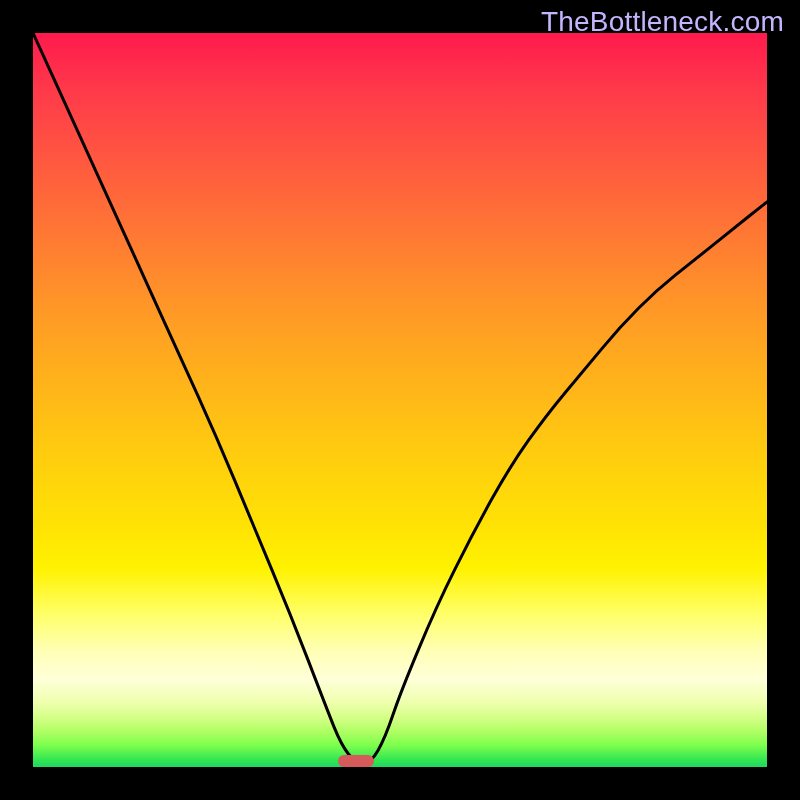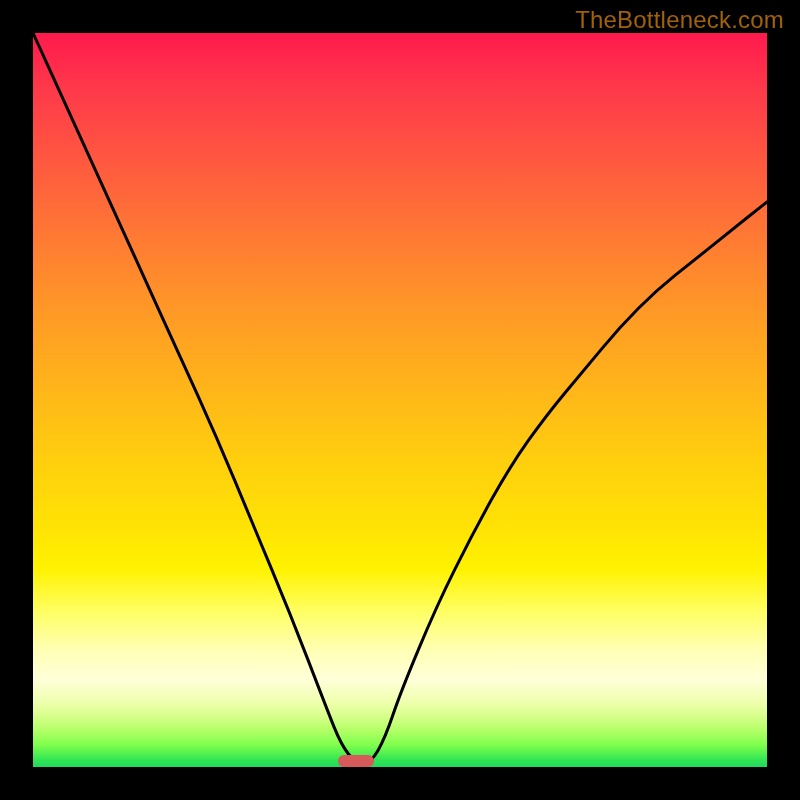--- a/index.html
+++ b/index.html
@@ -60,22 +60,22 @@
   svg.curve {
     position: absolute;
     inset: 0;
     width: 100%;
     height: 100%;
   }
   .watermark {
     position: absolute;
     top: 6px;
     right: 16px;
-    color: #a16207;
-    font-size: 24px;
+    color: #c4b5fd;
+    font-size: 28px;
     letter-spacing: 0.2px;
   }
 </style>
 </head>
 <body>
 
 <div class="frame">
   <div class="plot">
     <div class="gradient"></div>
     <svg class="curve" viewBox="0 0 734 734" preserveAspectRatio="none">

